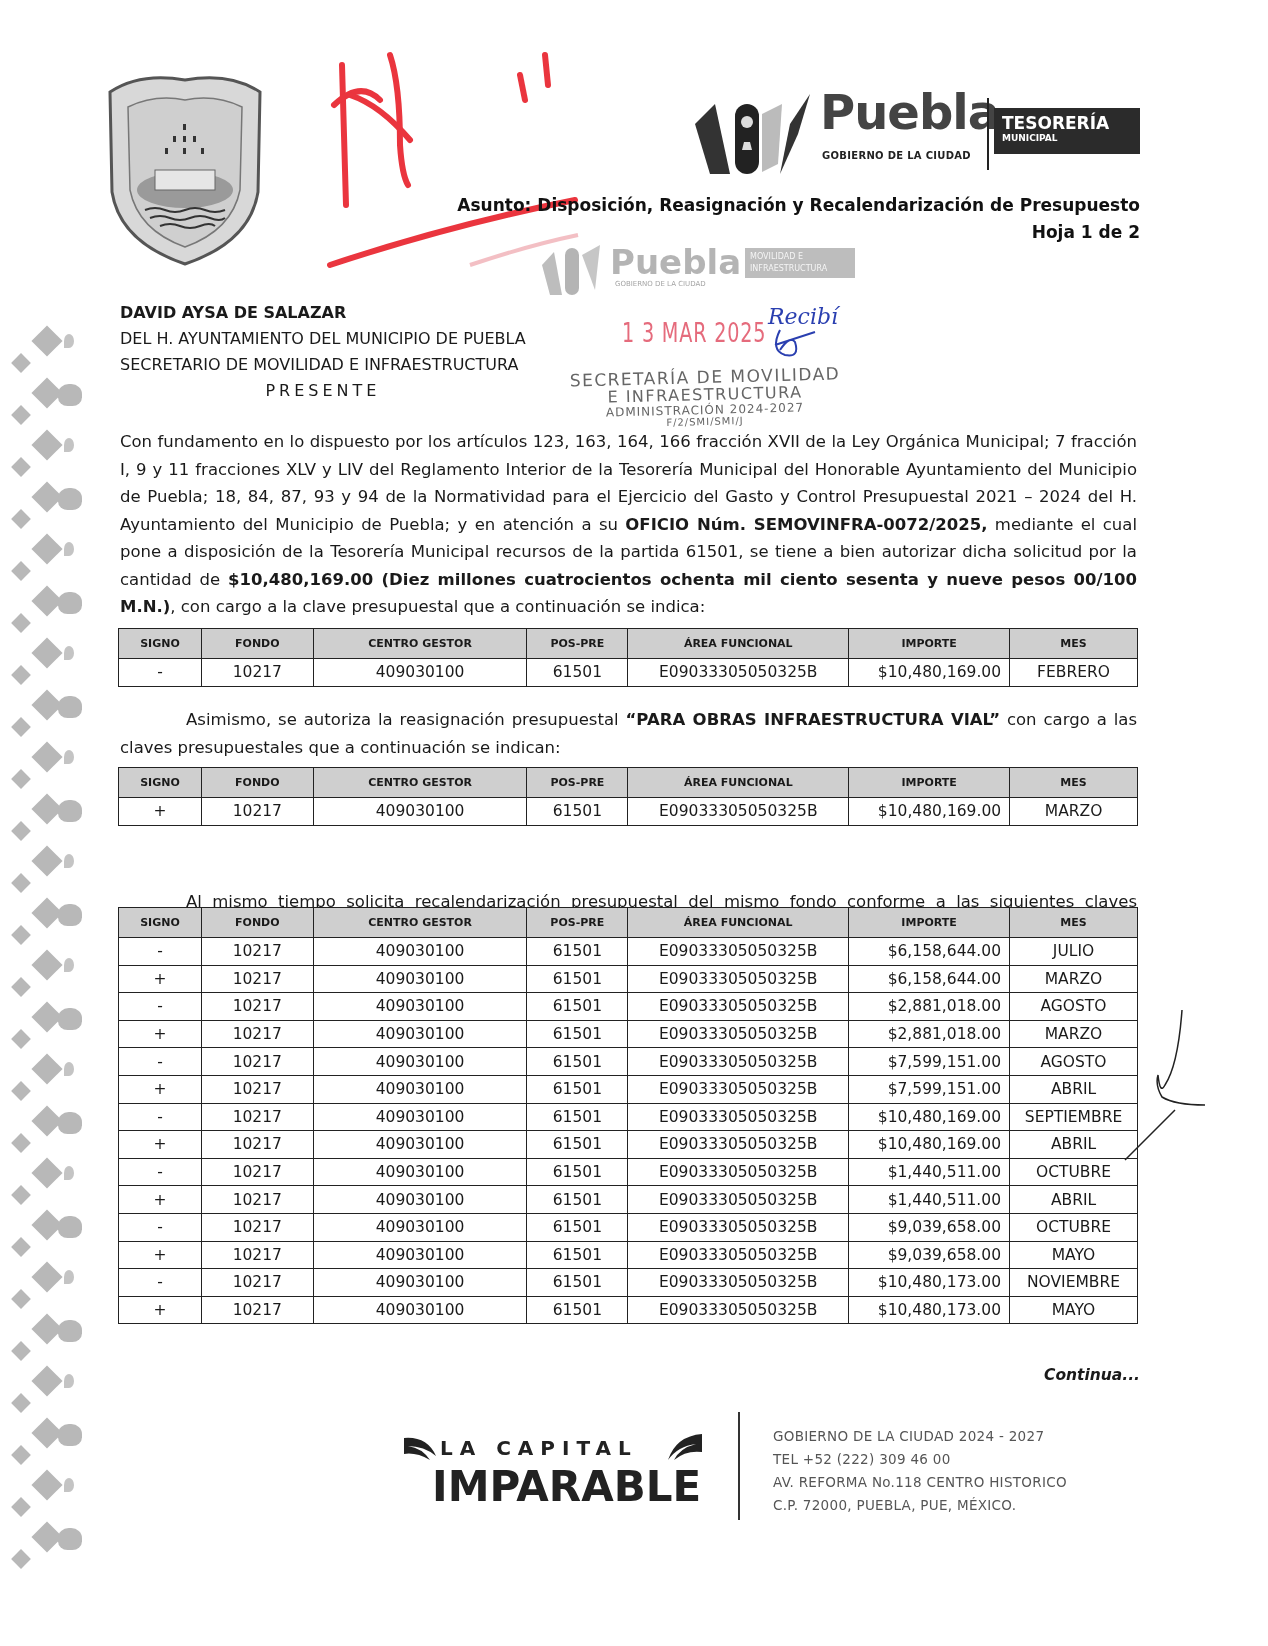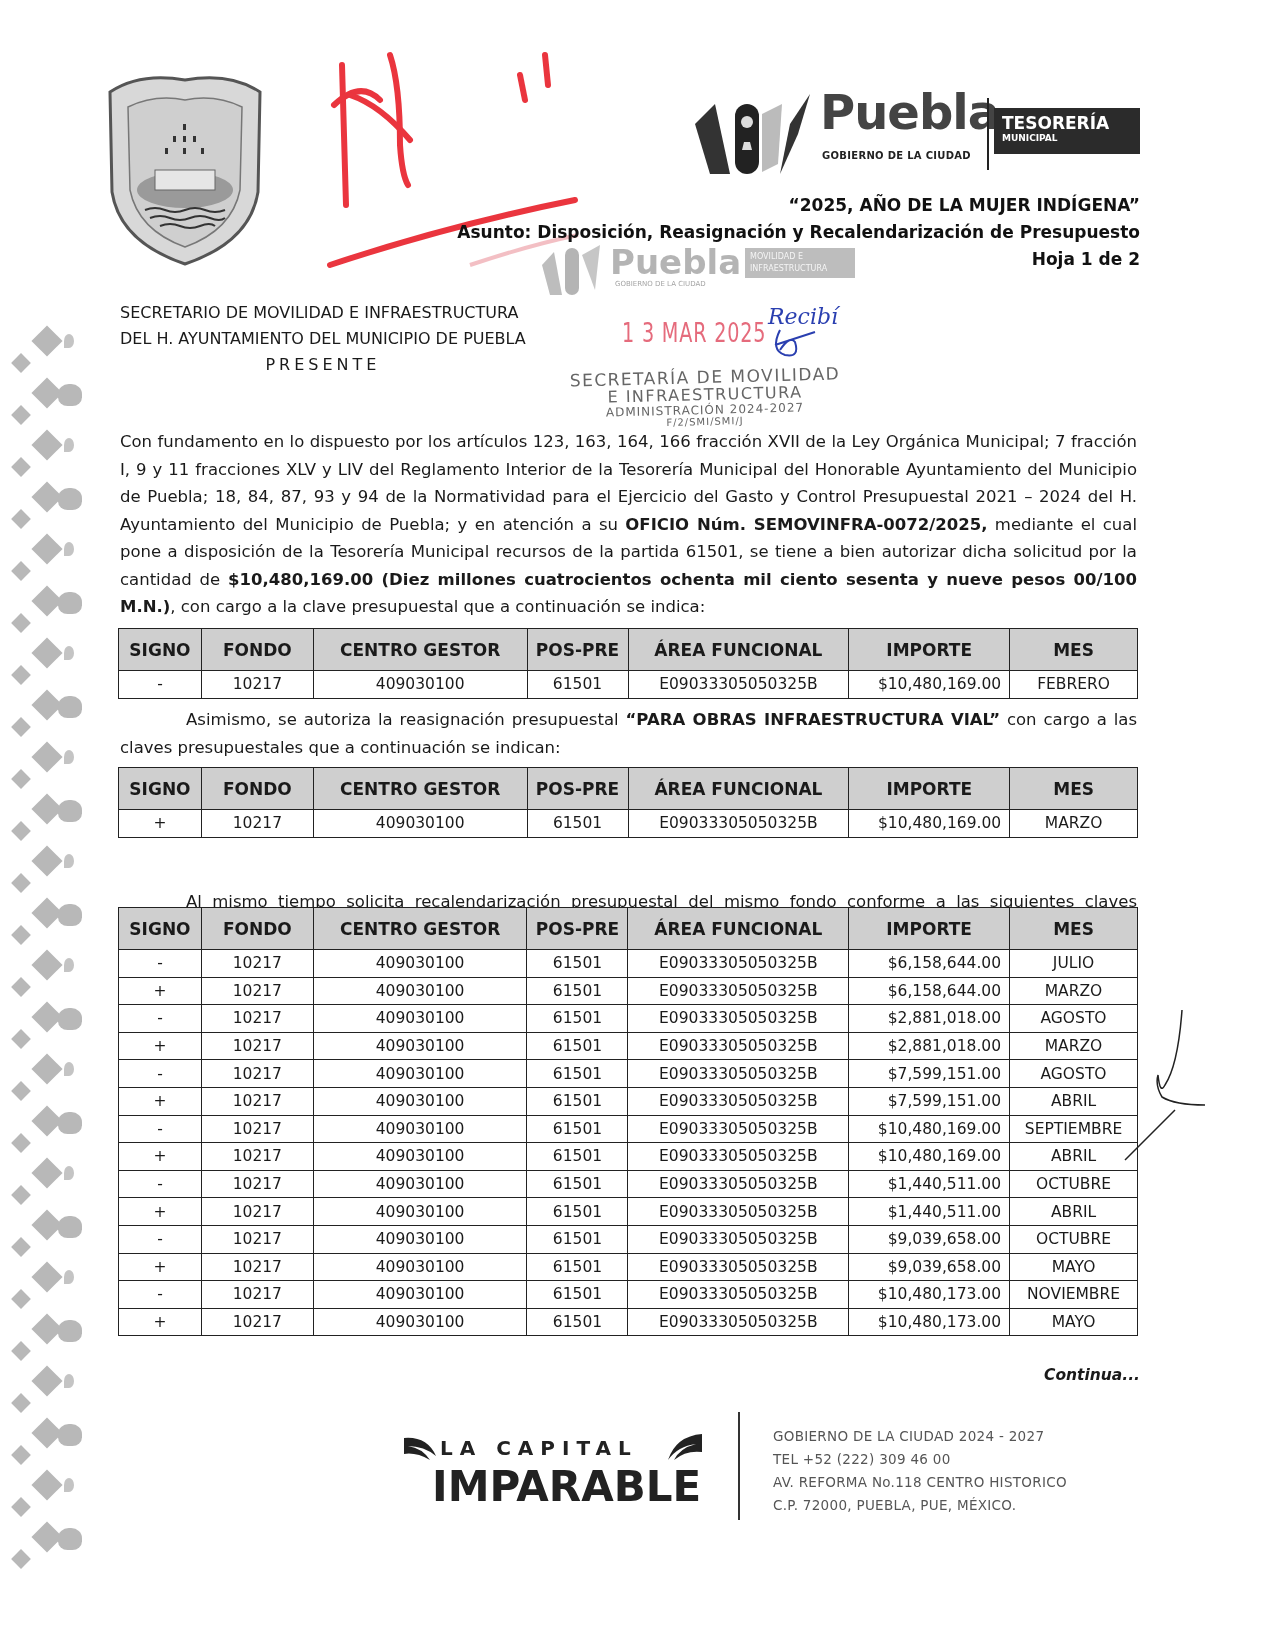--- a/index.html
+++ b/index.html
@@ -51,21 +51,21 @@
   .stamp-rec .l4 { font-size: 10px; letter-spacing: 1px; line-height: 10px; transform: rotate(-1.5deg); }
 
   .body-text { position: absolute; left: 120px; width: 1017px; font-size: 16.5px; line-height: 27.5px; text-align: justify; color: #1a1a1a; }
   .body-text b { font-weight: bold; }
   .p1 { top: 428px; }
   .p2 { top: 706px; text-indent: 66px; }
   .p3 { top: 888px; text-indent: 66px; }
 
   table.budget { position: absolute; left: 118px; width: 1020px; border-collapse: collapse; font-size: 15.5px; }
   table.budget th, table.budget td { border: 1.5px solid #222; text-align: center; height: 27.6px; padding: 0 4px; white-space: nowrap; }
-  table.budget th { background: #cfcfcf; font-weight: bold; font-size: 17px; height: 42px; }
+  table.budget th { background: #cfcfcf; font-weight: bold; font-size: 11px; height: 30px; }
   table.budget td.amt { text-align: right; padding-right: 8px; }
   .t1 { top: 628px; }
   .t2 { top: 767px; }
   .t3 { top: 907px; }
   col.c1 { width: 83px; } col.c2 { width: 112px; } col.c3 { width: 214px; }
   col.c4 { width: 101px; } col.c5 { width: 221px; } col.c6 { width: 161px; } col.c7 { width: 128px; }
 
   .continua { position: absolute; right: 128px; top: 1366px; font-style: italic; font-weight: bold; font-size: 15.5px; }
 
   .hand-mark { position: absolute; left: 1120px; top: 1005px; width: 90px; height: 160px; }
@@ -211,28 +211,28 @@
     <path d="M2 25 L14 12 L22 55 L10 55 Z" fill="#888"></path>
       <rect x="25" y="8" width="14" height="47" rx="7" fill="#777"></rect>
       <path d="M42 15 L60 5 L55 50 Z" fill="#999"></path>
   </svg>
   <span class="fw">Puebla</span>
   <span class="fs">GOBIERNO DE LA CIUDAD</span>
   <span class="fb">MOVILIDAD E INFRAESTRUCTURA</span>
 </div>
 
 <div class="header-right">
-  <div>“2025, AÑO DE LA MUJER INDÍGENA”</div>
   <div>Asunto: Disposición, Reasignación y Recalendarización de Presupuesto</div>
   <div>Hoja 1 de 2</div>
 </div>
 
 <div class="recipient">
+  <div class="name">DAVID AYSA DE SALAZAR</div>
+  <div>DEL H. AYUNTAMIENTO DEL MUNICIPIO DE PUEBLA</div>
   <div>SECRETARIO DE MOVILIDAD E INFRAESTRUCTURA</div>
-  <div>DEL H. AYUNTAMIENTO DEL MUNICIPIO DE PUEBLA</div>
   <div class="presente">PRESENTE</div>
 </div>
 
 <div class="stamp-date">1 3 MAR 2025</div>
 <svg class="stamp-sig" viewBox="0 0 110 60">
   <text x="8" y="24" font-family="DejaVu Serif, serif" font-style="italic" font-size="22" fill="#2a3fb0">Recibí</text>
   <path d="M20 30 Q10 50 25 55 Q40 58 35 42 Q30 35 20 50 M15 45 L55 32" stroke="#2a3fb0" stroke-width="2" fill="none"></path>
 </svg>
 <div class="stamp-rec">
   <div class="l1">SECRETARÍA DE MOVILIDAD</div>

